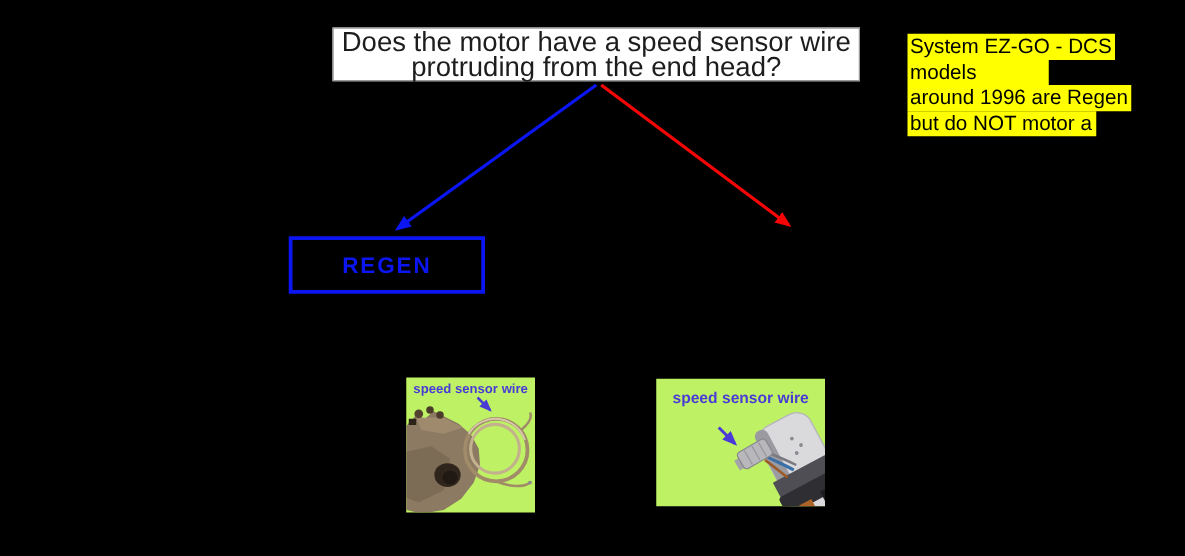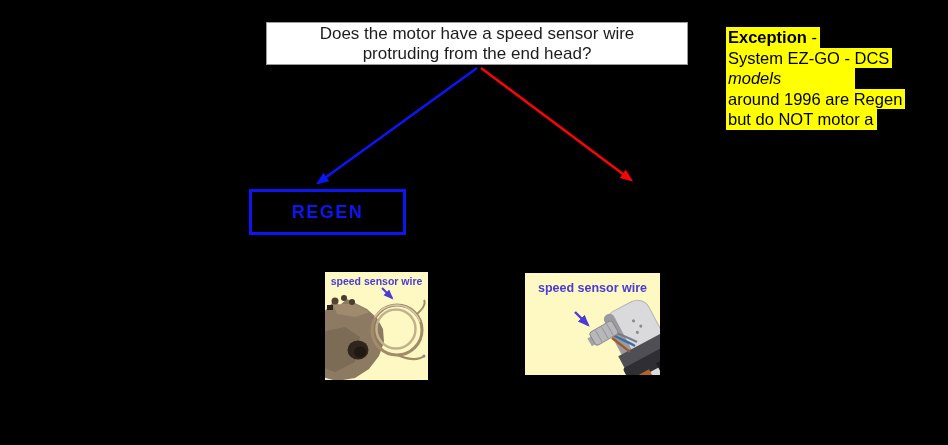--- a/index.html
+++ b/index.html
@@ -5,46 +5,46 @@
   html,body { margin:0; padding:0; background:#000; }
   * { box-sizing:border-box; }
   .canvas {
     position:relative; width:948px; height:445px; background:#000;
     font-family:"Liberation Sans", sans-serif; overflow:hidden;
   }
   
   .question-box {
     position:absolute; left:266px; top:22px; width:422px; height:43px;
     background:#fff; border:1px solid #9a9a9a; color:#1d1d1d;
-    font-size:17px; line-height:20px; text-align:center; padding-top:1px;
+    font-size:22px; line-height:20px; text-align:center; padding-top:1px;
   }
   
   svg.arrows { position:absolute; left:0; top:0; width:948px; height:445px; }
   
   .branch-box {
     position:absolute; width:157px; height:46px;
     display:flex; align-items:center; justify-content:center;
     font-weight:bold; font-size:18px; letter-spacing:1.5px; background:transparent;
   }
-  .regen-box  { left:231px; top:189px; border:3px solid var(--blue,#0b16f2); color:var(--blue,#0b16f2);margin-left:18px; }
+  .regen-box  { left:231px; top:189px; border:3px solid var(--blue,#0b16f2); color:var(--blue,#0b16f2); }
   .series-box { left:561px; top:187px; border:3px solid var(--red,#f50505);  color:var(--red,#f50505); }
   
   .exception {
     position:absolute; left:726px; top:27px; width:200px;
     font-size:16.5px; line-height:20.5px; color:#000;
   }
   .exc-line { height:20.5px; white-space:nowrap; }
   .exc-line .hl {
     display:inline-block; background:var(--yellow,#ffff00);
     padding:0 3px 1px 2px; height:20.5px;
   }
   .exc-line .hl b { font-weight:bold; }
-  .hl.pad-models { padding-right:74px;font-style:italic; }
+  .hl.pad-models { padding-right:58px; }
   
-  .photo { position:absolute; background:#fef9c3; overflow:hidden; }
+  .photo { position:absolute; background:#bef264; overflow:hidden;margin-top:30px; }
   .photo-left  { left:325px; top:272px; width:103px; height:108px; }
   .photo-right { left:525px; top:273px; width:135px; height:102px; }
   .photo svg { position:absolute; left:0; top:0; }
   .photo .caption {
     position:absolute; left:0; right:0; text-align:center; z-index:2;
     font-weight:bold; color:var(--caption,#4a3bd6);
   }
   .photo-left  .caption { top:3px; font-size:10.5px; }
   .photo-right .caption { top:8px; font-size:12.5px; }
 </style>
@@ -69,25 +69,20 @@
     </defs>
     <line x1="477" y1="68" x2="318" y2="183" stroke-width="2.6" marker-end="url(#mBlue)" stroke="#0b16f2"></line>
     <line x1="481" y1="68" x2="631" y2="180" stroke-width="2.6" marker-end="url(#mRed)" stroke="#f50505"></line>
   </svg>
 
   <div class="branch-box regen-box">
     <span>REGEN</span>
   </div>
 
   <div class="exception">
-    <div class="exc-line">
-      <span class="hl">
-        <b>Exception</b><span> -</span>
-      </span>
-    </div>
     <div class="exc-line">
       <span class="hl">System EZ-GO - DCS</span></div>
     <div class="exc-line">
       <span class="hl pad-models">models</span></div>
     <div class="exc-line">
       <span class="hl">around 1996 are Regen</span></div>
     <div class="exc-line">
       <span class="hl">but do NOT motor a</span></div>
   </div>
 

